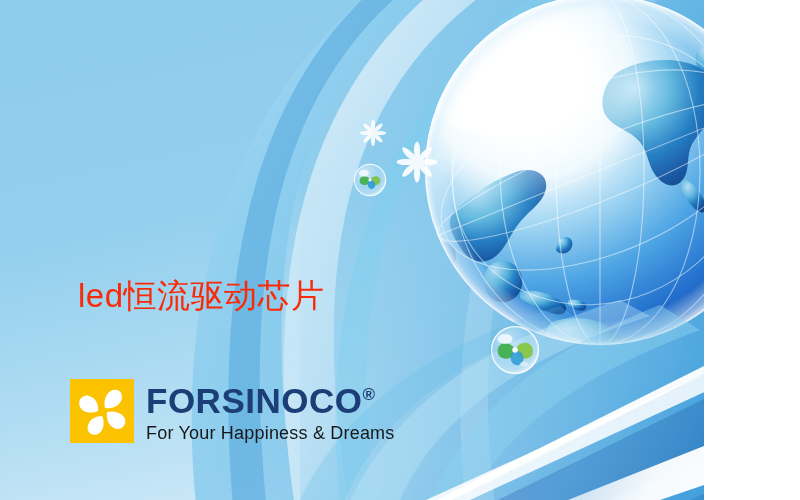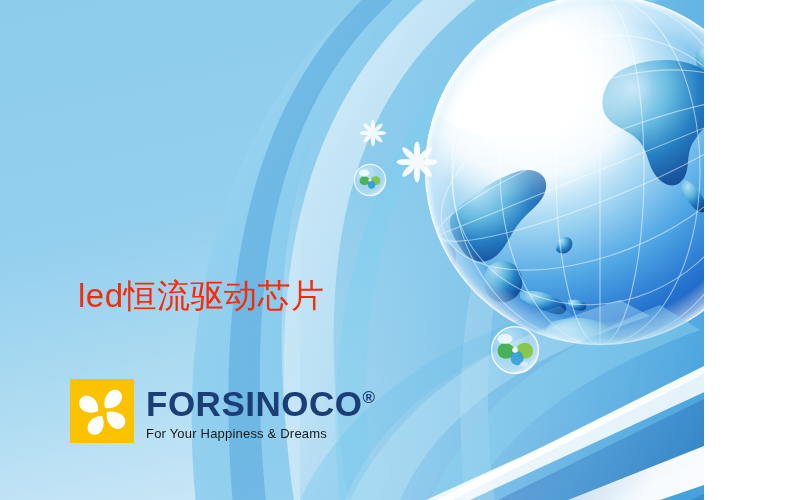--- a/index.html
+++ b/index.html
@@ -71,21 +71,21 @@
     white-space: nowrap;
     font-family: "Liberation Sans", sans-serif;
   }
   #wordmark .reg {
     font-size: 17px;
     vertical-align: super;
     letter-spacing: 0;
   }
   #tagline {
     color: #17181A;
-    font-size: 13px;
+    font-size: 18px;
     letter-spacing: 0.2px;
     line-height: 1;
     margin-top: 6px;
     white-space: nowrap;
     font-family: "Liberation Sans", sans-serif;
   }
 </style>
 </head>
 <body>
 

